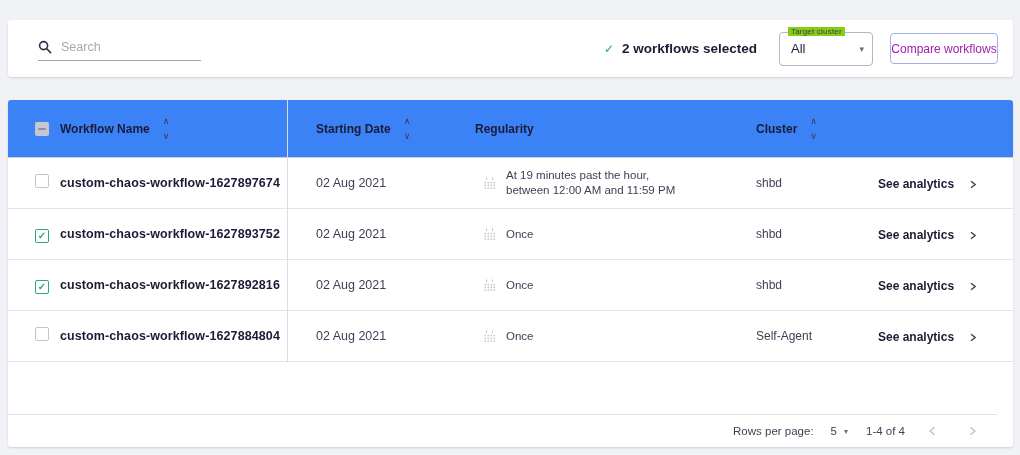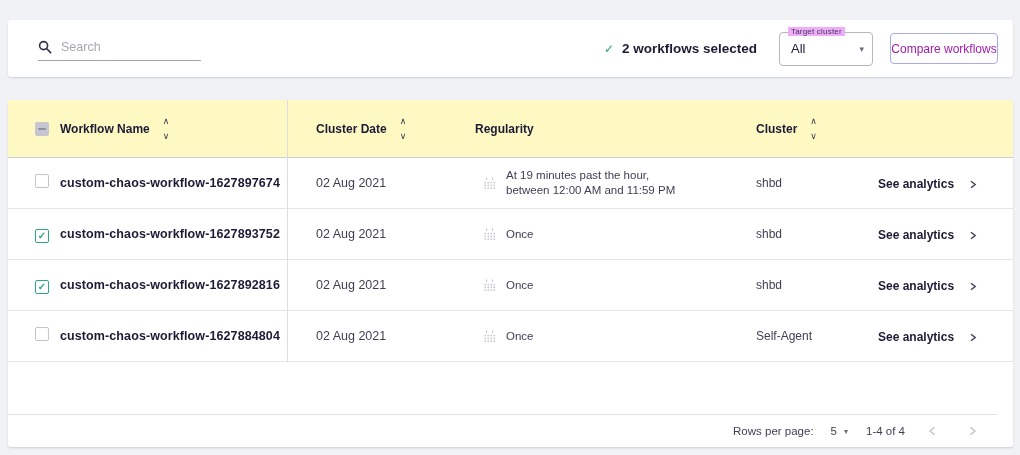--- a/index.html
+++ b/index.html
@@ -45,40 +45,40 @@
     display:inline-flex; align-items:center; justify-content:center;
   }
   .btn-period { width:94px; height:32px; gap:9px; margin-left:18px; }
   .cluster-select {
     position:relative; width:94px; height:34px; margin-left:22px;
     border:1px solid #b6b6c2; border-radius:4px;
     display:flex; align-items:center; cursor:pointer; background:#fff;
   }
   .cluster-select .legend {
     position:absolute; top:-6px; left:8px;
-    background:#f0abfc; padding:0 3px;
+    background:#84cc16; padding:0 3px;
     font-size:8px; color:#3c3b52; letter-spacing:0.2px;
   }
   .cluster-select .value { font-size:13px; color:#1c1b36; margin-left:11px; }
   .cluster-select .caret { margin-left:auto; margin-right:8px; font-size:9px; color:#6b6b7d; }
   .btn-compare {
     width:108px; height:31px; margin-left:17px;
     border:1.5px solid #a7ace7; border-radius:4px;
     font-size:12px; color:#a21caf;
   }
 
   
   .table-card { top:100px; height:347px; }
   .grid-cols {
     display:grid;
     grid-template-columns:52px 227px 180px 276px 125px 145px;
     align-items:center;
   }
   .thead {
-    height:58px; background:#fef9c3;
+    height:58px; background:#3b82f6;
     border-bottom:1px solid #cfcfd8;
     border-radius:3px 3px 0 0;
   }
   .hcell { display:flex; align-items:center; }
   .hlabel { font-size:12px; font-weight:700; color:#1c1b36; }
   .sort {
     display:inline-flex; flex-direction:column; align-items:center;
     margin-left:13px; cursor:pointer;
     font-size:9px; line-height:8px; color:#3a3952; gap:7px;
   }
@@ -178,21 +178,21 @@
         </span>
     </div>
     <div class="hcell c-name">
       <span class="hlabel">Workflow Name</span>
       <span class="sort">
         <span>∧</span>
         <span>∨</span>
       </span>
     </div>
     <div class="hcell c-date">
-      <span class="hlabel">Cluster Date</span>
+      <span class="hlabel">Starting Date</span>
       <span class="sort">
         <span>∧</span>
         <span>∨</span>
       </span>
     </div>
     <div class="hcell c-reg">
       <span class="hlabel">Regularity</span>
     </div>
     <div class="hcell c-cluster">
       <span class="hlabel">Cluster</span>

